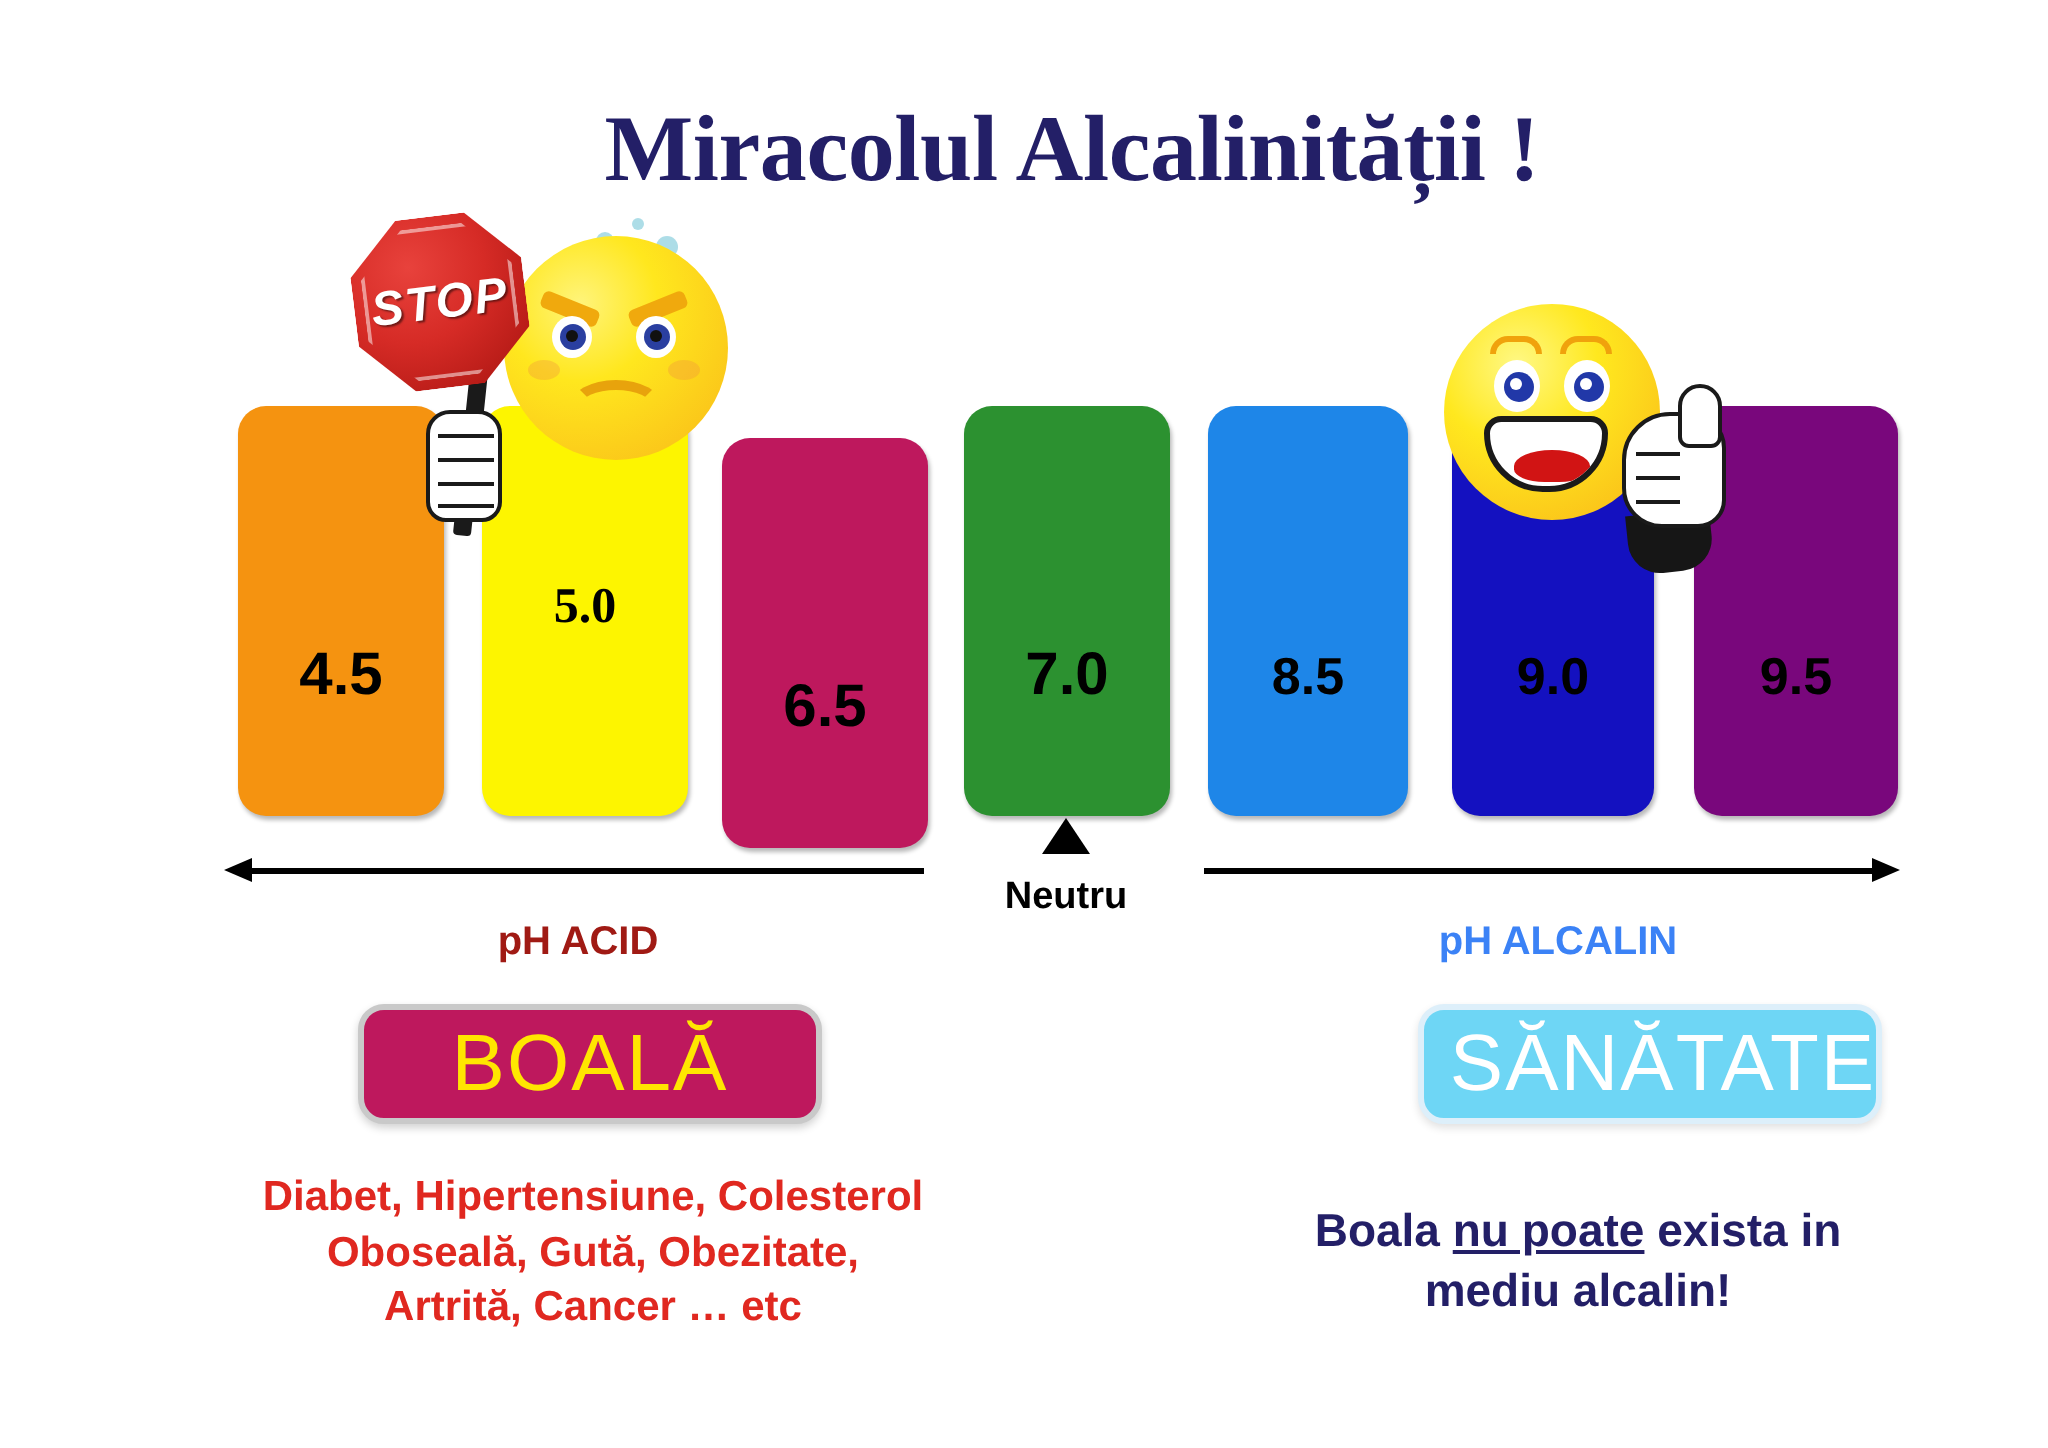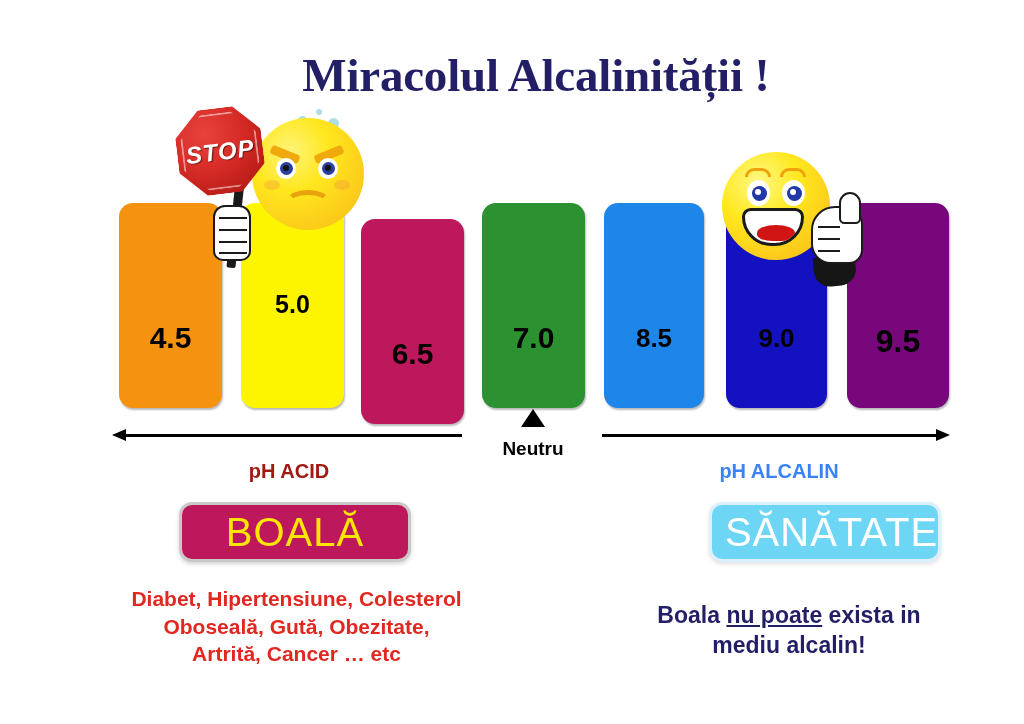--- a/index.html
+++ b/index.html
@@ -357,41 +357,41 @@
 
 <div id="canvas">
 
   <div id="title">Miracolul Alcalinității !</div>
 
   <div class="ph-bar" style="left:95px; top:203px; width:103px; height:205px; background:#f59310;">
     <span class="bar-value" style="top:118px;">4.5</span>
   </div>
 
   <div class="ph-bar" style="left:217px; top:203px; width:103px; height:205px; background:#fdf500;">
-    <span class="bar-value" style="top:87px; font-size:25px;">5.0</span>
+    <span class="bar-value" style="top:87px; font-size:25px;font-family:Liberation Serif, serif;">5.0</span>
   </div>
 
   <div class="ph-bar" style="left:337px; top:219px; width:103px; height:205px; background:#be185d;">
     <span class="bar-value" style="top:118px;">6.5</span>
   </div>
 
   <div class="ph-bar" style="left:458px; top:203px; width:103px; height:205px; background:#2c9130;">
     <span class="bar-value" style="top:118px;">7.0</span>
   </div>
 
   <div class="ph-bar" style="left:580px; top:203px; width:100px; height:205px; background:#1e86e8;">
     <span class="bar-value" style="top:120px; font-size:26px;">8.5</span>
   </div>
 
   <div class="ph-bar" style="left:702px; top:203px; width:101px; height:205px; background:#1411c0;">
     <span class="bar-value" style="top:120px; font-size:26px;">9.0</span>
   </div>
 
   <div class="ph-bar" style="left:823px; top:203px; width:102px; height:205px; background:#79077c;">
-    <span class="bar-value" style="top:120px; font-size:32px;">9.5</span>
+    <span class="bar-value" style="top:120px; font-size:26px;">9.5</span>
   </div>
 
   <div id="neutral-marker"></div>
   <div id="neutral-label">Neutru</div>
 
   <div class="axis-arrow" id="acid-arrow">
     <div class="arrow-head"></div>
     <div class="shaft"></div>
   </div>
   <div class="axis-caption" id="acid-caption">pH ACID</div>

